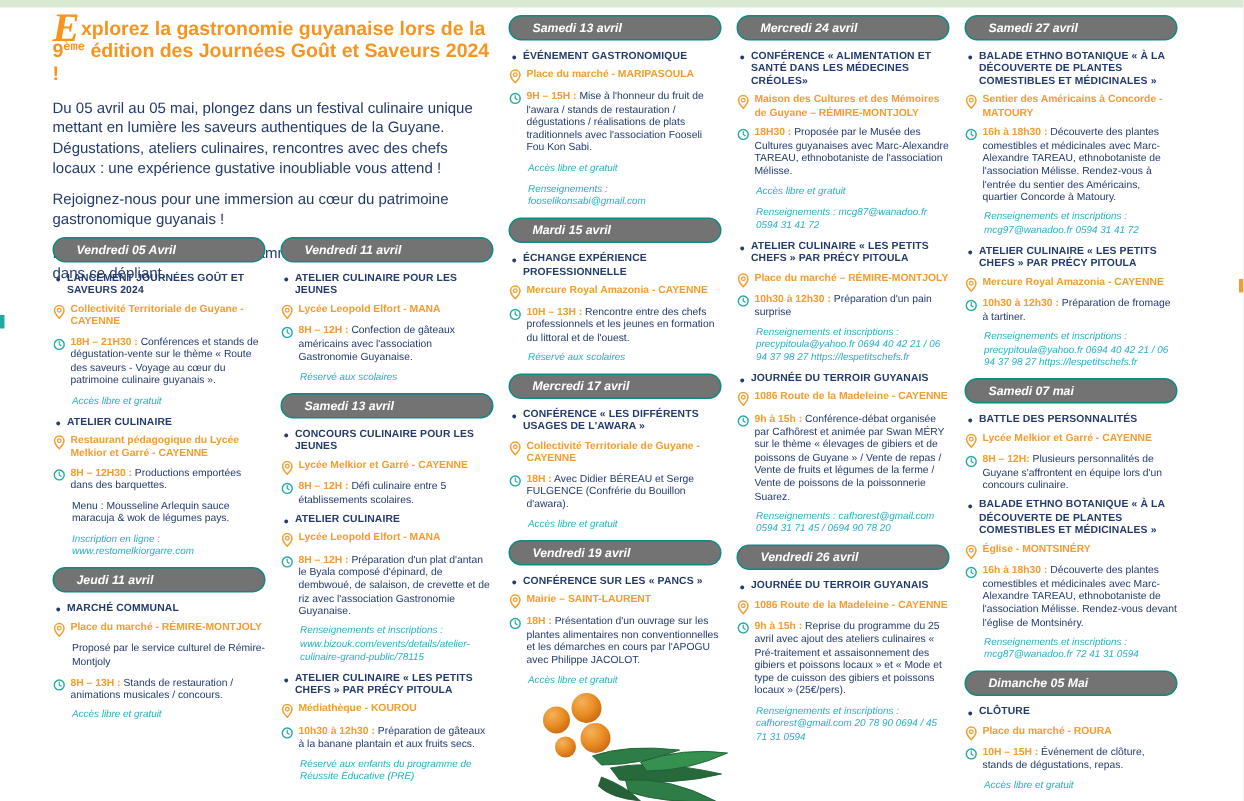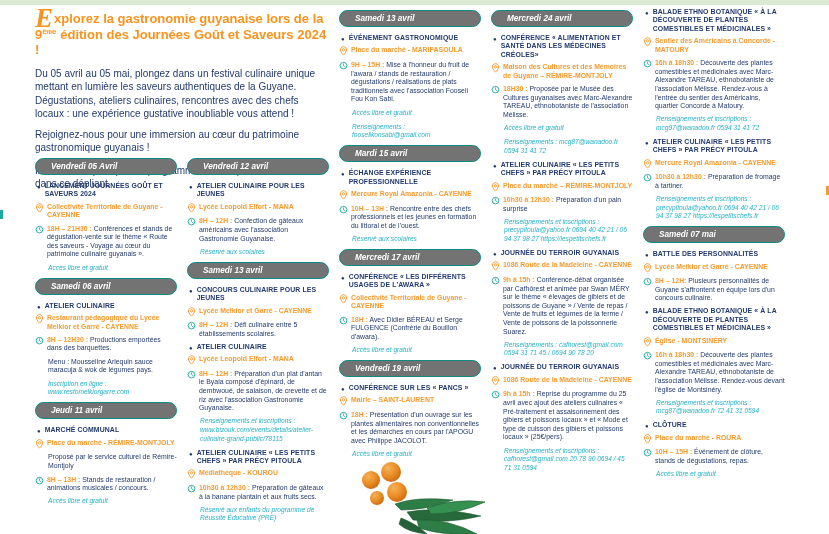--- a/index.html
+++ b/index.html
@@ -79,21 +79,20 @@
           <span class="ltext"><span class="place">Collectivité Territoriale de Guyane -</span> <b>CAYENNE</b></span>
         </div>
         <div class="row">
           <svg class="icn" viewBox="0 0 12 14">
             <circle cx="6" cy="6.5" r="4.6" fill="none" stroke="#1fa9a0" stroke-width="1.3"></circle>
             <path d="M6 3.9v2.6l1.8 1.2" fill="none" stroke="#1fa9a0" stroke-width="1.1" stroke-linecap="round"></path>
           </svg>
           <span class="ttext"><b class="tb">18H – 21H30 :</b> <span>Conférences et stands de dégustation-vente sur le thème « Route des saveurs - Voyage au cœur du patrimoine culinaire guyanais ».</span></span>
         </div>
         <div class="note">Accès libre et gratuit</div>
-        <div class="pill"><span>Samedi 06 avril</span></div>
         <div class="event">
           <span class="bullet">●</span>
           <span class="etitle">ATELIER CULINAIRE</span>
         </div>
         <div class="row">
           <svg class="icn" viewBox="0 0 12 14">
             <path d="M6 1C3.5 1 1.6 2.9 1.6 5.4c0 3 4.4 7.4 4.4 7.4s4.4-4.4 4.4-7.4C10.4 2.9 8.5 1 6 1z" fill="none" stroke="#f59c2f" stroke-width="1.4"></path>
             <circle cx="6" cy="5.3" r="1.7" fill="none" stroke="#f59c2f" stroke-width="1.2"></circle>
           </svg>
           <span class="ltext"><span class="place">Restaurant pédagogique du Lycée Melkior et Garré -</span> <b>CAYENNE</b></span>
@@ -123,21 +122,21 @@
         <div class="row">
           <svg class="icn" viewBox="0 0 12 14">
             <circle cx="6" cy="6.5" r="4.6" fill="none" stroke="#1fa9a0" stroke-width="1.3"></circle>
             <path d="M6 3.9v2.6l1.8 1.2" fill="none" stroke="#1fa9a0" stroke-width="1.1" stroke-linecap="round"></path>
           </svg>
           <span class="ttext"><b class="tb">8H – 13H :</b> <span>Stands de restauration / animations musicales / concours.</span></span>
         </div>
         <div class="note">Accès libre et gratuit</div>
       </div>
       <div class="col pushed">
-        <div class="pill"><span>Vendredi 12 avril</span></div>
+        <div class="pill"><span>Vendredi 11 avril</span></div>
         <div class="event">
           <span class="bullet">●</span>
           <span class="etitle">ATELIER CULINAIRE POUR LES JEUNES</span>
         </div>
         <div class="row">
           <svg class="icn" viewBox="0 0 12 14">
             <path d="M6 1C3.5 1 1.6 2.9 1.6 5.4c0 3 4.4 7.4 4.4 7.4s4.4-4.4 4.4-7.4C10.4 2.9 8.5 1 6 1z" fill="none" stroke="#f59c2f" stroke-width="1.4"></path>
             <circle cx="6" cy="5.3" r="1.7" fill="none" stroke="#f59c2f" stroke-width="1.2"></circle>
           </svg>
           <span class="ltext"><span class="place">Lycée Leopold Elfort -</span> <b>MANA</b></span>
@@ -344,20 +343,21 @@
           <span class="ltext"><span class="place">1086 Route de la Madeleine -</span> <b>CAYENNE</b></span>
         </div>
         <div class="row">
           <svg class="icn" viewBox="0 0 12 14">
             <circle cx="6" cy="6.5" r="4.6" fill="none" stroke="#1fa9a0" stroke-width="1.3"></circle>
             <path d="M6 3.9v2.6l1.8 1.2" fill="none" stroke="#1fa9a0" stroke-width="1.1" stroke-linecap="round"></path>
           </svg>
           <span class="ttext"><b class="tb">9h à 15h :</b> <span>Conférence-débat organisée par Cafhôrest et animée par Swan MÉRY sur le thème « élevages de gibiers et de poissons de Guyane » / Vente de repas / Vente de fruits et légumes de la ferme / Vente de poissons de la poissonnerie Suarez.</span></span>
         </div>
         <div class="note">Renseignements : cafhorest@gmail.com 0594 31 71 45 / 0694 90 78 20</div>
+        <div class="pill"><span>Vendredi 26 avril</span></div>
         <div class="event">
           <span class="bullet">●</span>
           <span class="etitle">JOURNÉE DU TERROIR GUYANAIS</span>
         </div>
         <div class="row">
           <svg class="icn" viewBox="0 0 12 14">
             <path d="M6 1C3.5 1 1.6 2.9 1.6 5.4c0 3 4.4 7.4 4.4 7.4s4.4-4.4 4.4-7.4C10.4 2.9 8.5 1 6 1z" fill="none" stroke="#f59c2f" stroke-width="1.4"></path>
             <circle cx="6" cy="5.3" r="1.7" fill="none" stroke="#f59c2f" stroke-width="1.2"></circle>
           </svg>
           <span class="ltext"><span class="place">1086 Route de la Madeleine -</span> <b>CAYENNE</b></span>
@@ -365,20 +365,21 @@
         <div class="row">
           <svg class="icn" viewBox="0 0 12 14">
             <circle cx="6" cy="6.5" r="4.6" fill="none" stroke="#1fa9a0" stroke-width="1.3"></circle>
             <path d="M6 3.9v2.6l1.8 1.2" fill="none" stroke="#1fa9a0" stroke-width="1.1" stroke-linecap="round"></path>
           </svg>
           <span class="ttext"><b class="tb">9h à 15h :</b> <span>Reprise du programme du 25 avril avec ajout des ateliers culinaires « Pré-traitement et assaisonnement des gibiers et poissons locaux » et « Mode et type de cuisson des gibiers et poissons locaux » (25€/pers).</span></span>
         </div>
         <div class="note">Renseignements et inscriptions : cafhorest@gmail.com 20 78 90 0694 / 45 71 31 0594</div>
       </div>
       <div class="col">
+        <div class="pill"><span>Samedi 27 avril</span></div>
         <div class="event">
           <span class="bullet">●</span>
           <span class="etitle">BALADE ETHNO BOTANIQUE « À LA DÉCOUVERTE DE PLANTES COMESTIBLES ET MÉDICINALES »</span>
         </div>
         <div class="row">
           <svg class="icn" viewBox="0 0 12 14">
             <path d="M6 1C3.5 1 1.6 2.9 1.6 5.4c0 3 4.4 7.4 4.4 7.4s4.4-4.4 4.4-7.4C10.4 2.9 8.5 1 6 1z" fill="none" stroke="#f59c2f" stroke-width="1.4"></path>
             <circle cx="6" cy="5.3" r="1.7" fill="none" stroke="#f59c2f" stroke-width="1.2"></circle>
           </svg>
           <span class="ltext"><span class="place">Sentier des Américains à Concorde -</span> <b>MATOURY</b></span>
@@ -441,20 +442,21 @@
           <span class="ltext"><span class="place">Église -</span> <b>MONTSINÉRY</b></span>
         </div>
         <div class="row">
           <svg class="icn" viewBox="0 0 12 14">
             <circle cx="6" cy="6.5" r="4.6" fill="none" stroke="#1fa9a0" stroke-width="1.3"></circle>
             <path d="M6 3.9v2.6l1.8 1.2" fill="none" stroke="#1fa9a0" stroke-width="1.1" stroke-linecap="round"></path>
           </svg>
           <span class="ttext"><b class="tb">16h à 18h30 :</b> <span>Découverte des plantes comestibles et médicinales avec Marc-Alexandre TAREAU, ethnobotaniste de l'association Mélisse. Rendez-vous devant l'église de Montsinéry.</span></span>
         </div>
         <div class="note">Renseignements et inscriptions : mcg87@wanadoo.fr 72 41 31 0594</div>
+        <div class="pill"><span>Dimanche 05 Mai</span></div>
         <div class="event">
           <span class="bullet">●</span>
           <span class="etitle">CLÔTURE</span>
         </div>
         <div class="row">
           <svg class="icn" viewBox="0 0 12 14">
             <path d="M6 1C3.5 1 1.6 2.9 1.6 5.4c0 3 4.4 7.4 4.4 7.4s4.4-4.4 4.4-7.4C10.4 2.9 8.5 1 6 1z" fill="none" stroke="#f59c2f" stroke-width="1.4"></path>
             <circle cx="6" cy="5.3" r="1.7" fill="none" stroke="#f59c2f" stroke-width="1.2"></circle>
           </svg>
           <span class="ltext"><span class="place">Place du marché -</span> <b>ROURA</b></span>

